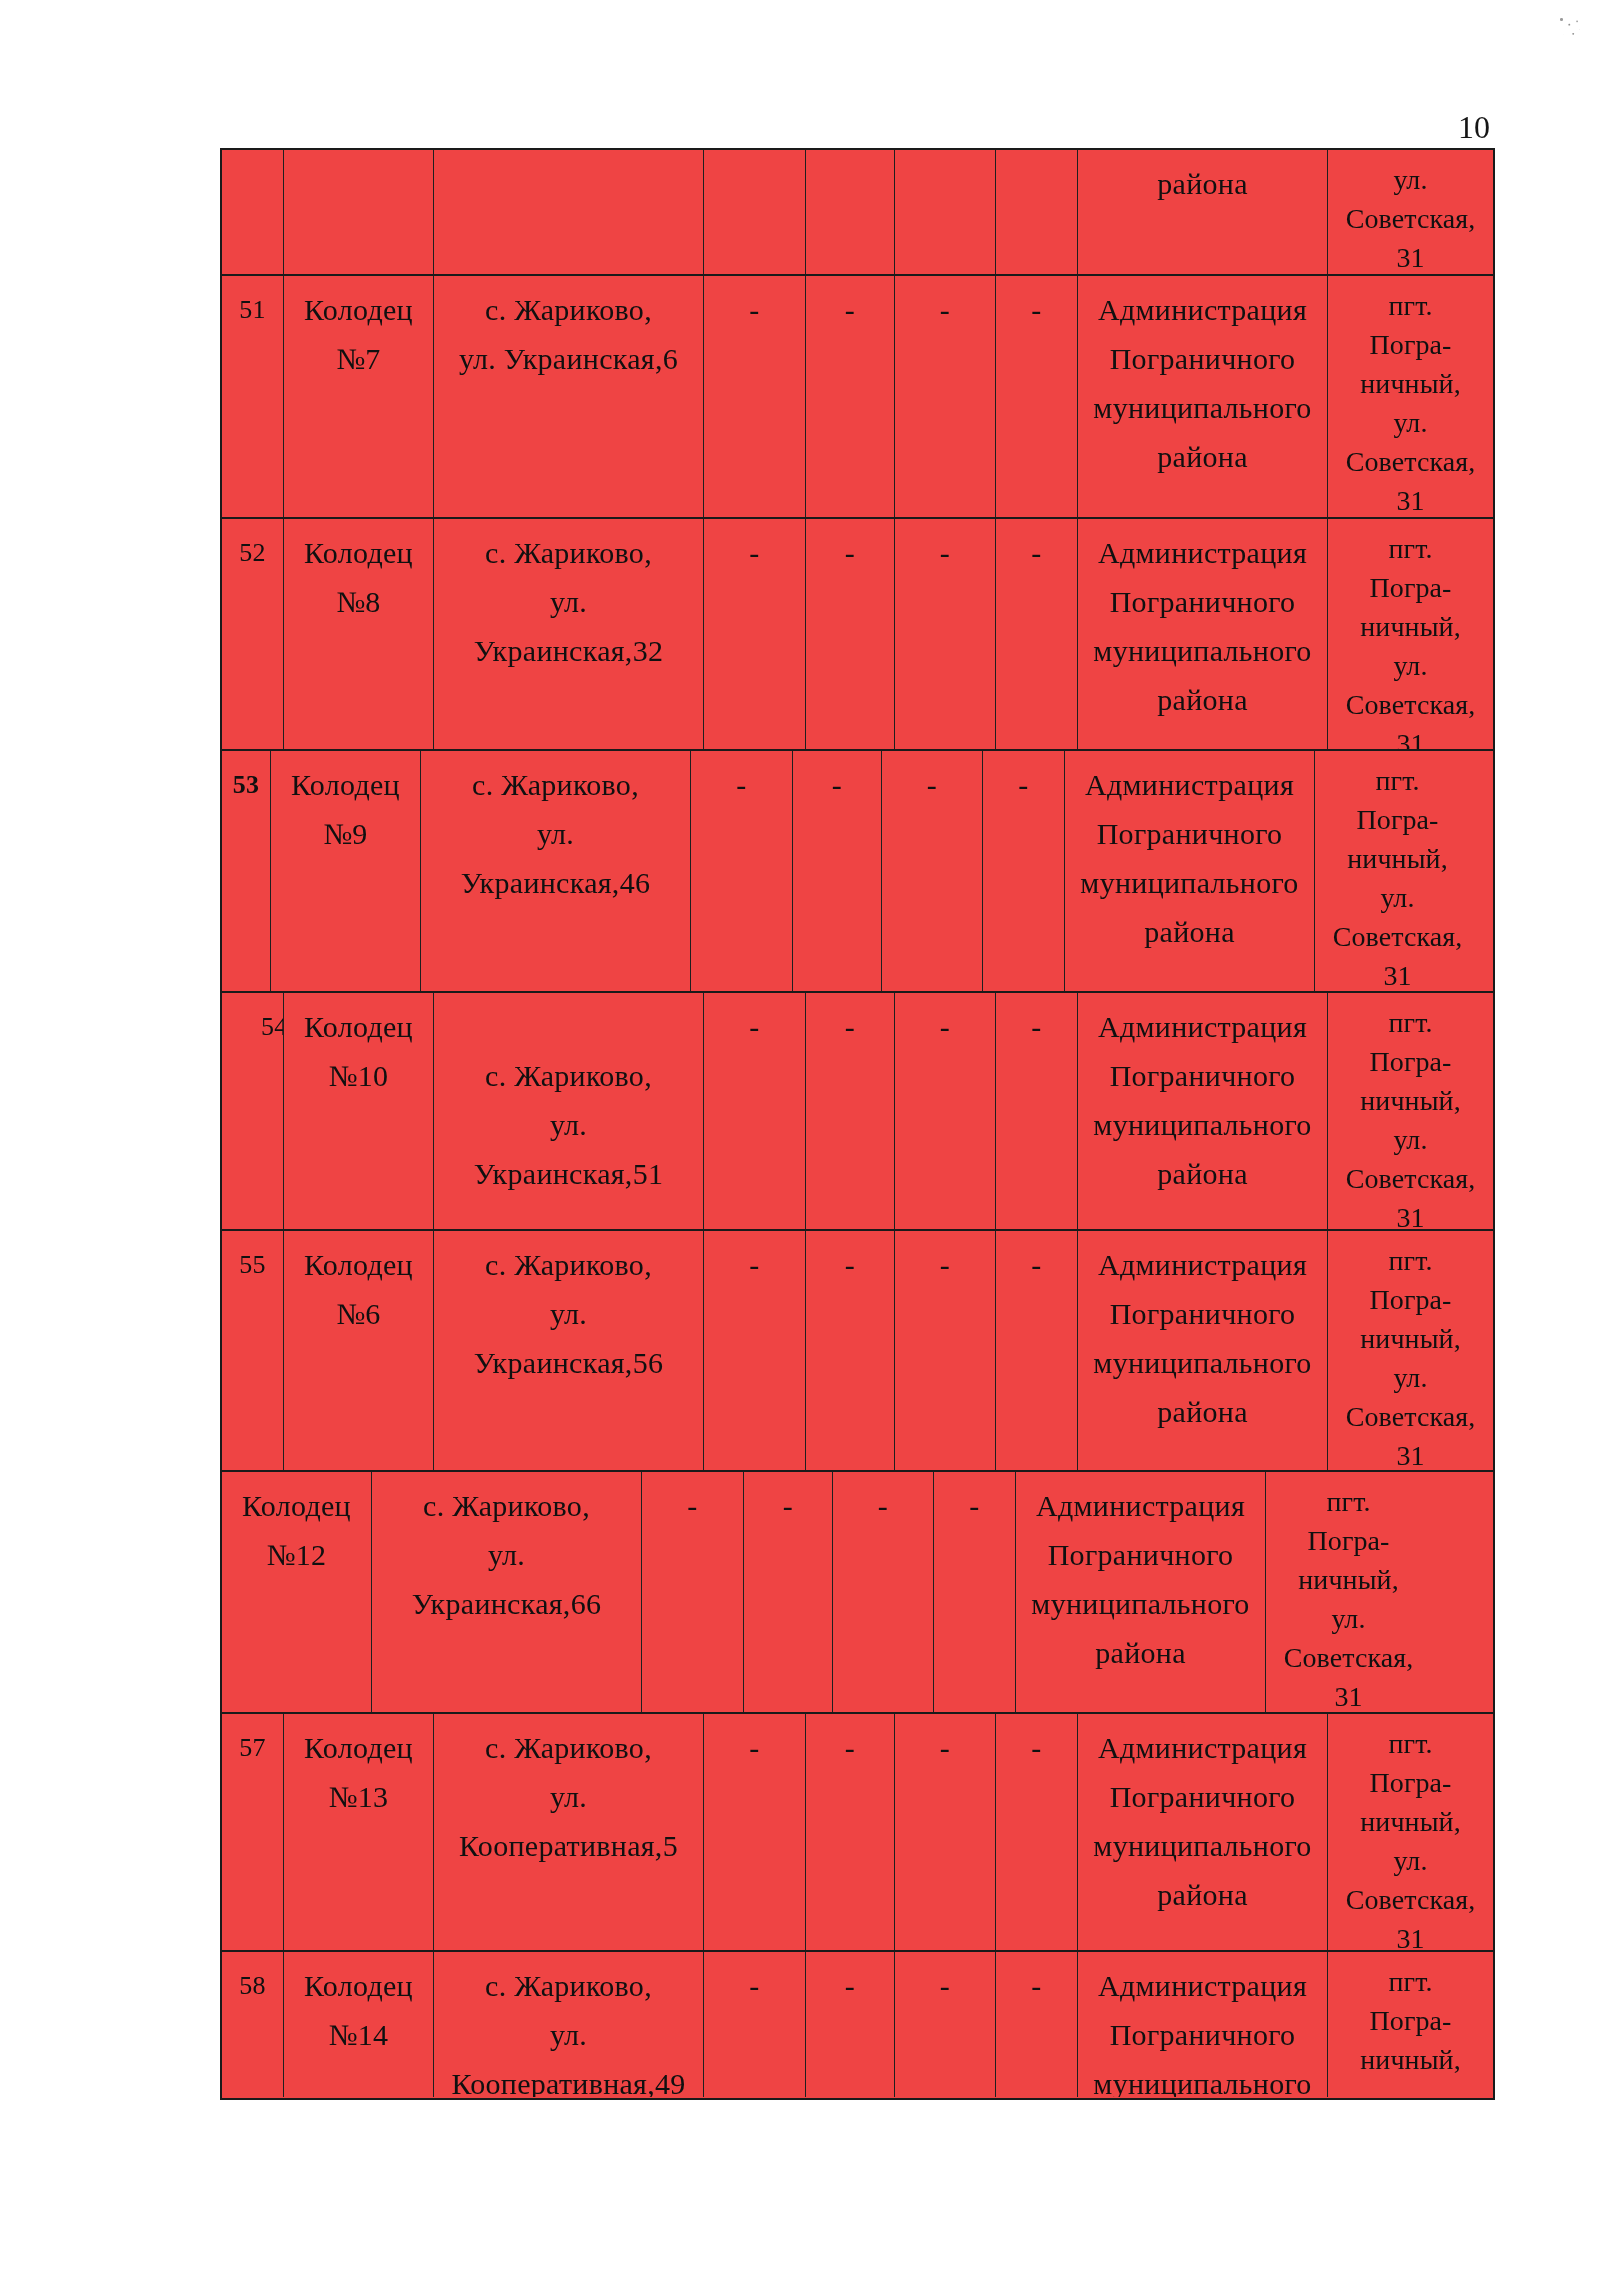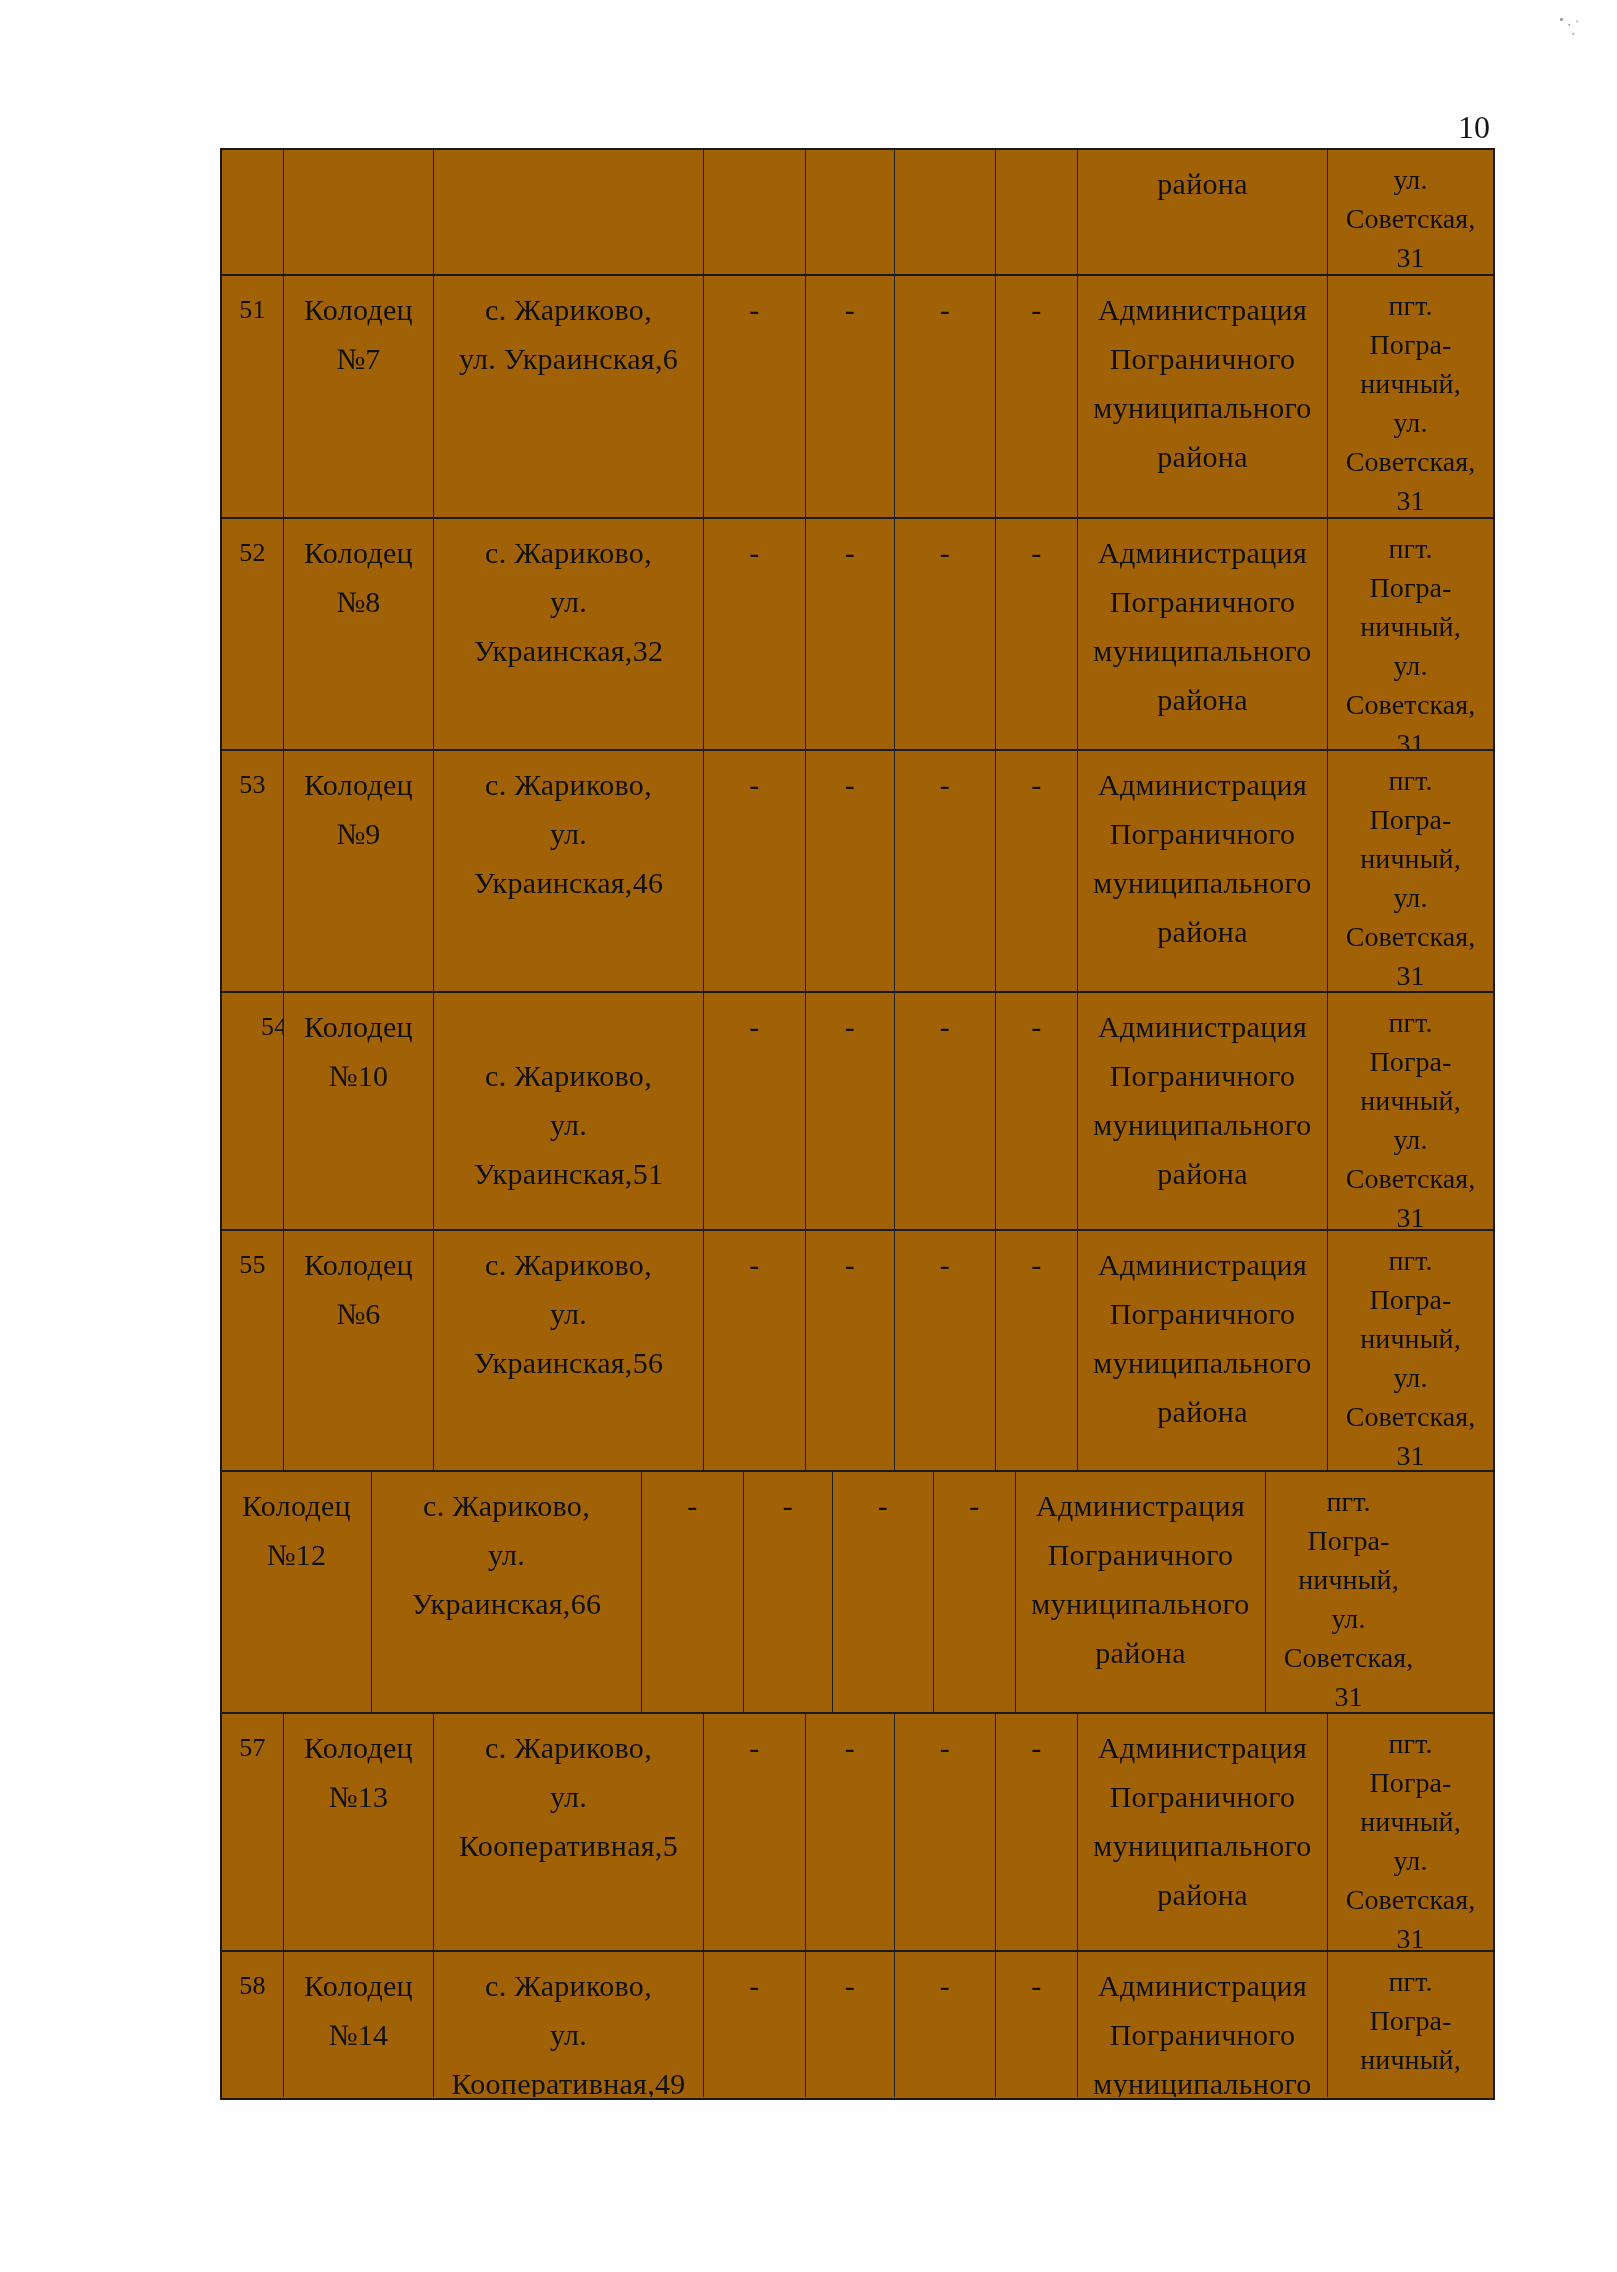--- a/index.html
+++ b/index.html
@@ -33,21 +33,21 @@
                11.7px 14.3px 0 -0.6px #6f6f6f,
                1.9px 15.6px 0 -1.3px #9a9a9a,
                18px 9.7px 0 -1.3px #9f9f9f;
   }
   .doc-table{
     position:absolute;
     left:220px;top:148px;
     width:1275px;height:1952px;
     box-sizing:border-box;
     border:2.6px solid #1a1a1a;
-    background:#a16207;
+    background:#ef4444;
   }
   .t-row{
     display:flex;
     box-sizing:border-box;
     border-bottom:2.6px solid #1a1a1a;
     overflow:hidden;
   }
   .t-row:last-child{border-bottom:none;}
   .t-cell{
     box-sizing:border-box;
@@ -166,21 +166,21 @@
         <div class="t-cell c9" style="width: 165px;">
           <div class="line">пгт.</div>
           <div class="line">Погра-</div>
           <div class="line">ничный,</div>
           <div class="line">ул.</div>
           <div class="line">Советская,</div>
           <div class="line">31</div>
         </div>
       </div>
       <div class="t-row" style="height: 242px;">
-        <div class="t-cell c1" style="width: 62px;">
+        <div class="t-cell c1" style="width: 49px; font-weight: bold;">
           <div class="line">53</div>
         </div>
         <div class="t-cell c2" style="width: 150px;">
           <div class="line">Колодец</div>
           <div class="line">№9</div>
         </div>
         <div class="t-cell c3" style="width: 270px;">
           <div class="line">с. Жариково,</div>
           <div class="line">ул.</div>
           <div class="line">Украинская,46</div>

